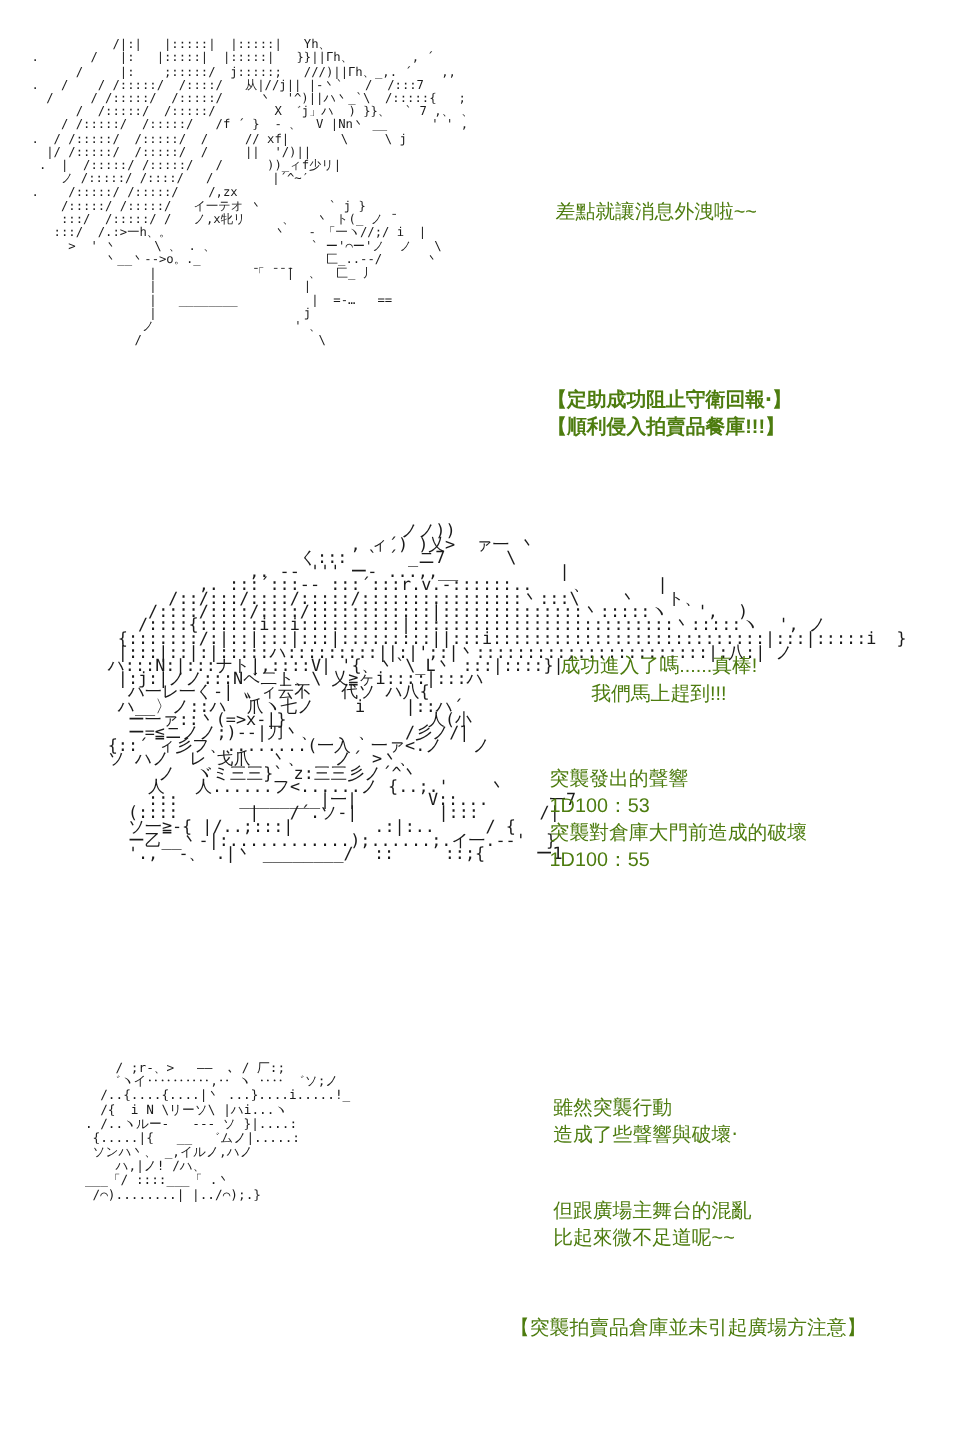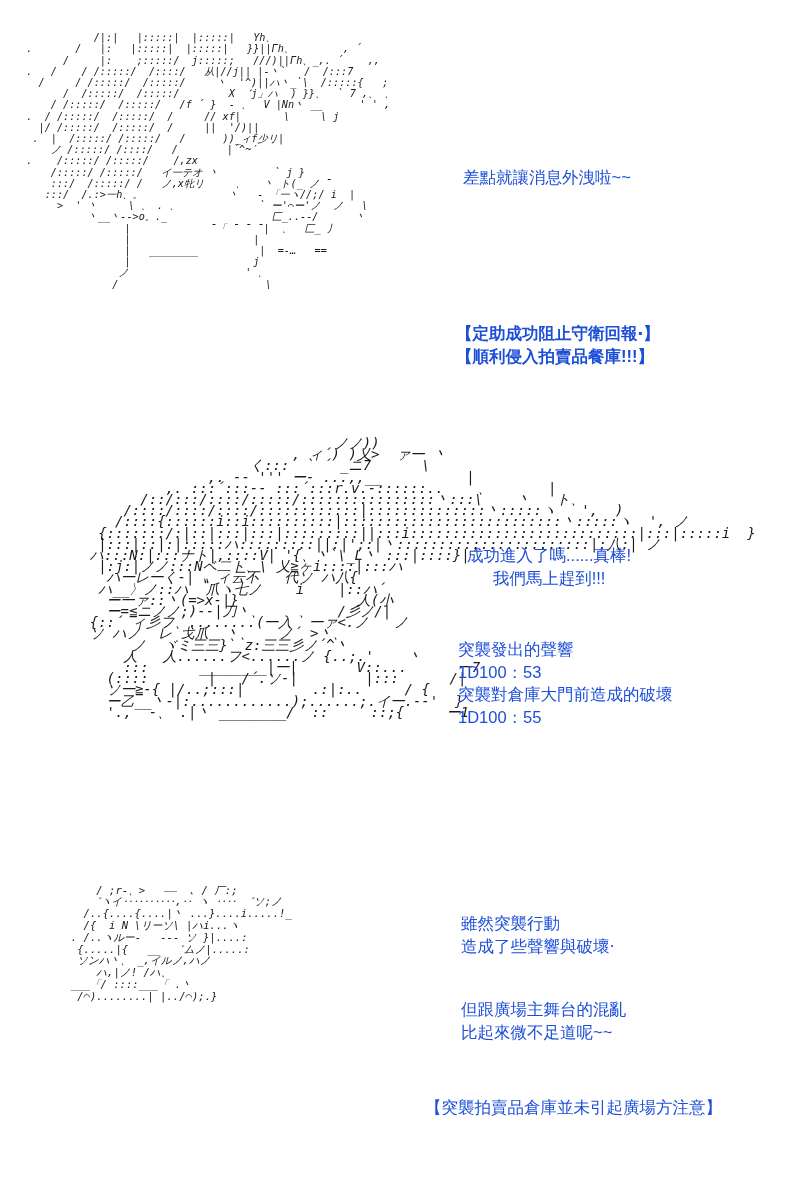--- a/index.html
+++ b/index.html
@@ -27,21 +27,20 @@
   }
 
   
   .aa {
     position: absolute;
     font-family: "DejaVu Sans Mono", "Liberation Mono", monospace;
     white-space: pre;
     color: #1a1a1a;
     letter-spacing: 0px;
     word-spacing: 0px;
-    font-style: italic;
     -webkit-font-smoothing: none;
   }
   #aa-top {
     left: 14px;
     top: 22px;
     font-size: 10.2px;
     line-height: 11.2px;
   }
   #aa-mid {
     left: 56px;
@@ -55,21 +54,21 @@
     font-size: 10.6px;
     line-height: 11.8px;
   }
 
   
   .txt {
     position: absolute;
     white-space: pre;
     font-size: 16.5px;
     line-height: 22.5px;
-    color: #1d4ed8;
+    color: #4d7c0f;
   }
   .txt.bracket { font-size: 16.5px; }
 
   #t-leak      { left: 463px; top: 166px; }
   #t-report    { left: 456px; top: 322px; font-weight: bold; }
   #t-entered   { left: 467px; top: 544px; text-align: center; }
   #t-rolls     { left: 458px; top: 638px; }
   #t-compare   { left: 458px; top: 756px; }
   #t-though    { left: 461px; top: 912px; }
   #t-butplaza  { left: 461px; top: 998px; }

